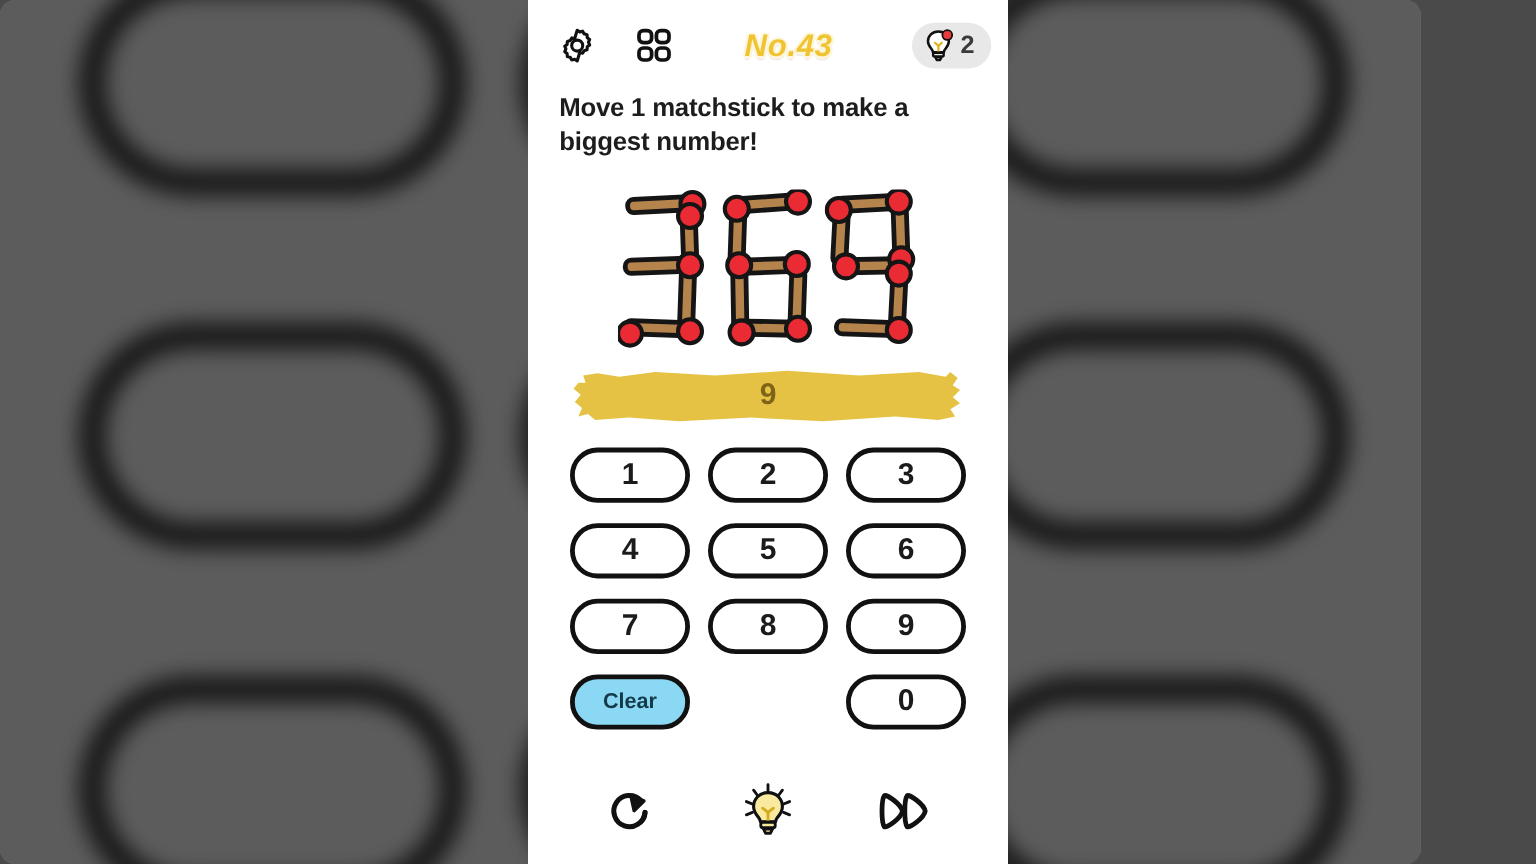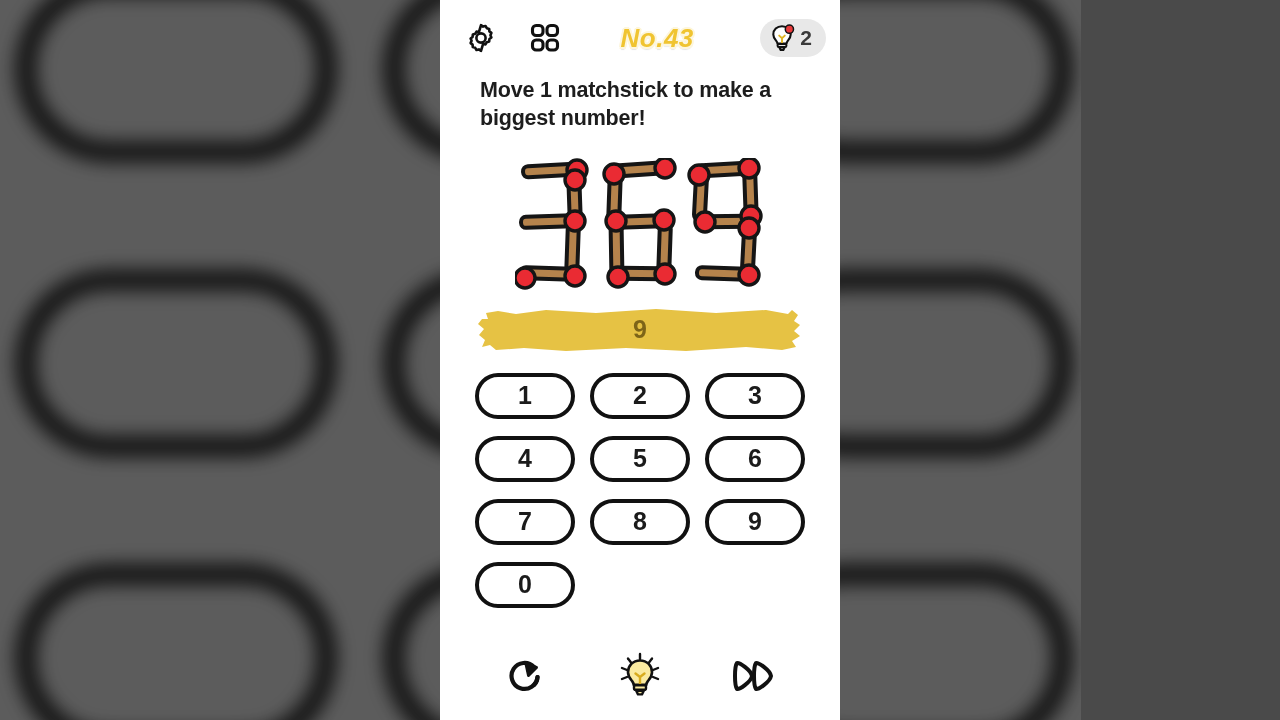--- a/index.html
+++ b/index.html
@@ -7,24 +7,25 @@
   html, body {
     width: 1280px;
     height: 720px;
     overflow: hidden;
     background: #4a4a4a;
     font-family: "Liberation Sans", sans-serif;
   }
 
   #stage {
     position: relative;
-    width: 1081px;
+    width: 1184px;
     height: 720px;
     overflow: hidden;
     background: #a3a3a3;
+    border-radius: 13px;
   }
 
   
   .bg-wrap {
     position: absolute;
     inset: 0;
     overflow: hidden;
     background: #4b4b4b;
   }
   .bg-inner {
@@ -97,21 +98,21 @@
     flex: 0 0 auto;
   }
   .hint-pill .count {
     font-size: 21px;
     font-weight: bold;
     color: #3a3a3a;
   }
 
   
   .prompt {
-    padding: 0 40px;
+    padding: 0 26px;
     font-size: 21.5px;
     font-weight: bold;
     line-height: 1.32;
     color: #1d1d1d;
     letter-spacing: -0.2px;
   }
 
   
   .puzzle {
     height: 150px;
@@ -362,20 +363,21 @@
         <div class="key">6</div>
       </div>
 
       <div class="key-row">
         <div class="key">7</div>
         <div class="key">8</div>
         <div class="key">9</div>
       </div>
 
       <div class="key-row">
+        <div class="key action">Clear</div>
         <div class="key">0</div>
       </div>
 
     </div>
 
     <div class="footer">
 
       <div class="foot-icon">
         <svg width="44" height="44" viewBox="0 0 44 44">
           <path d="M30 13 A13 13 0 1 0 33.5 23" fill="none" stroke="#111" stroke-width="4.2" stroke-linecap="round"></path>

